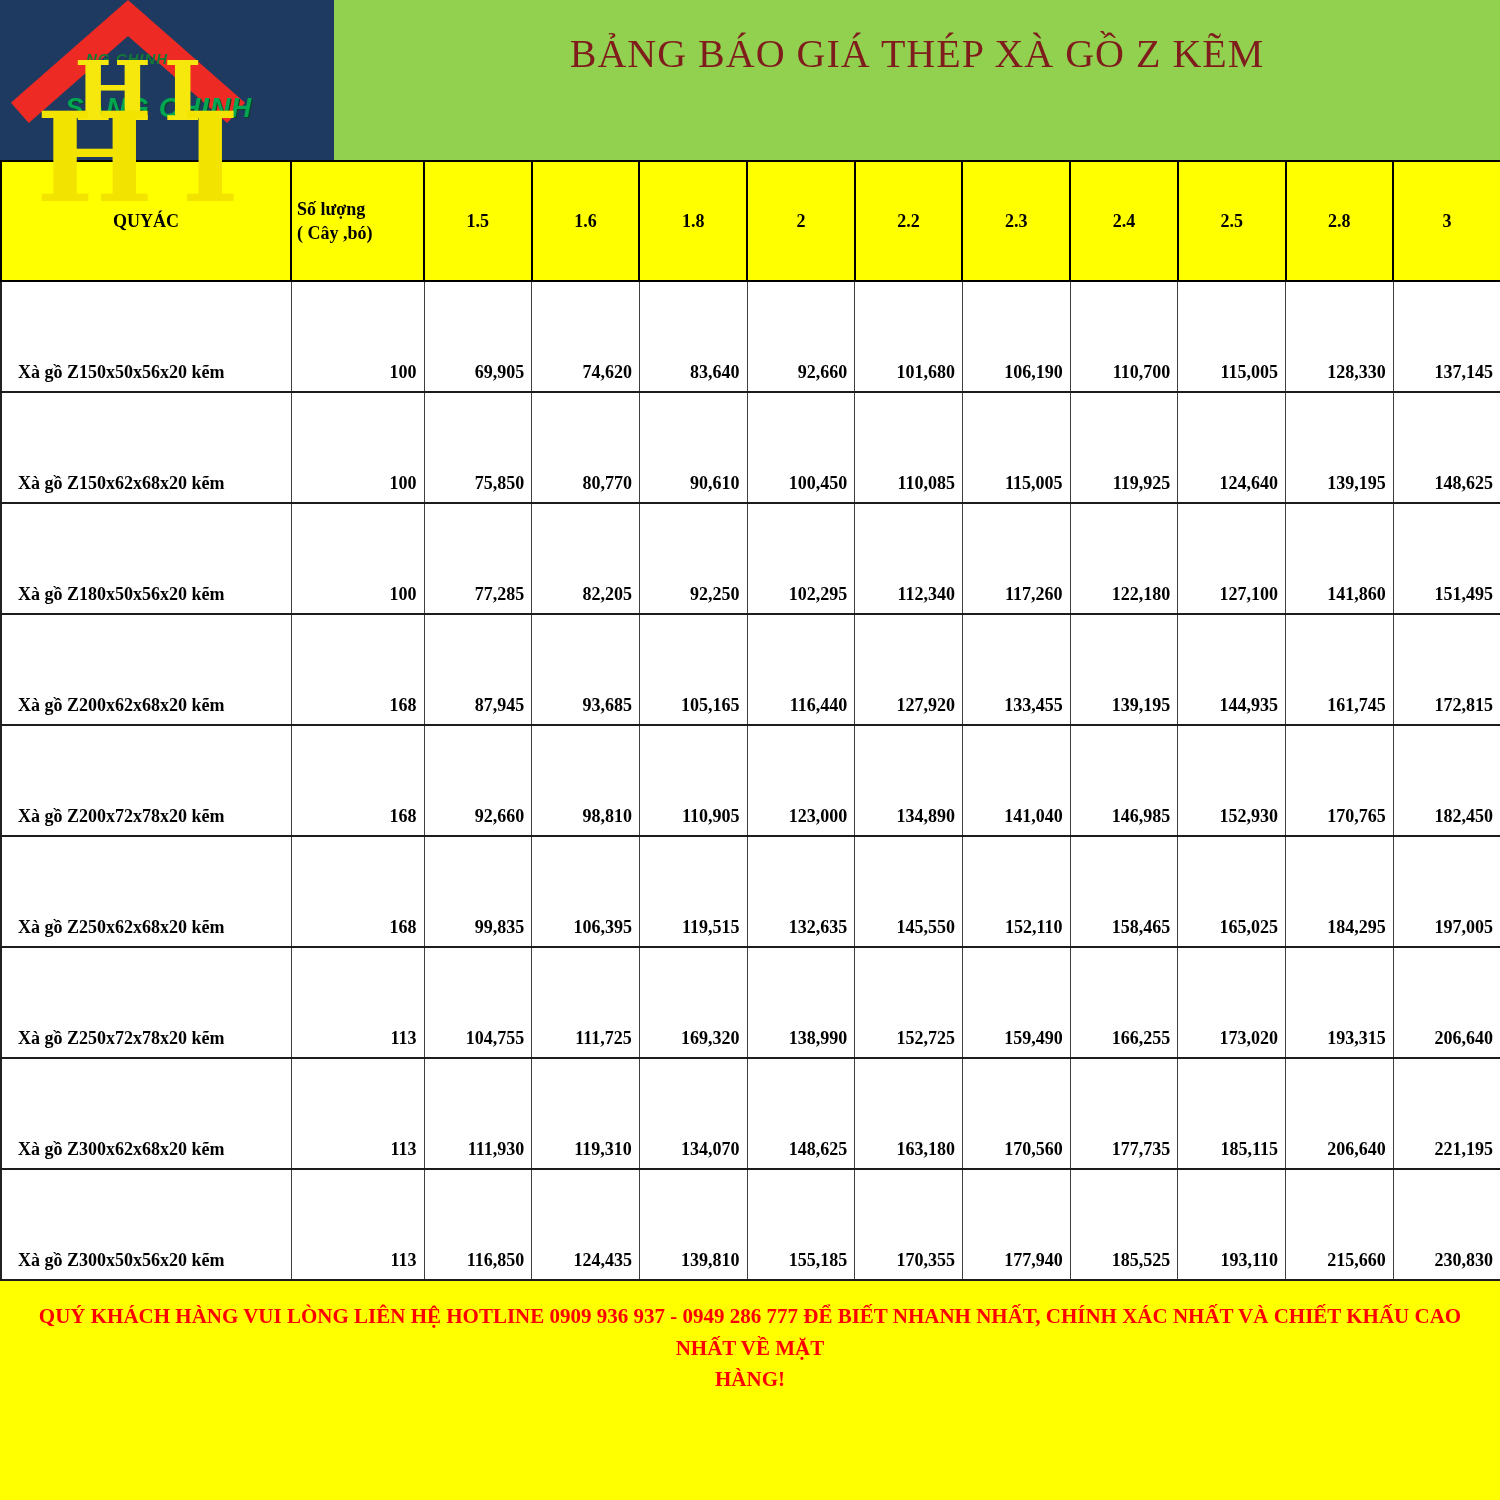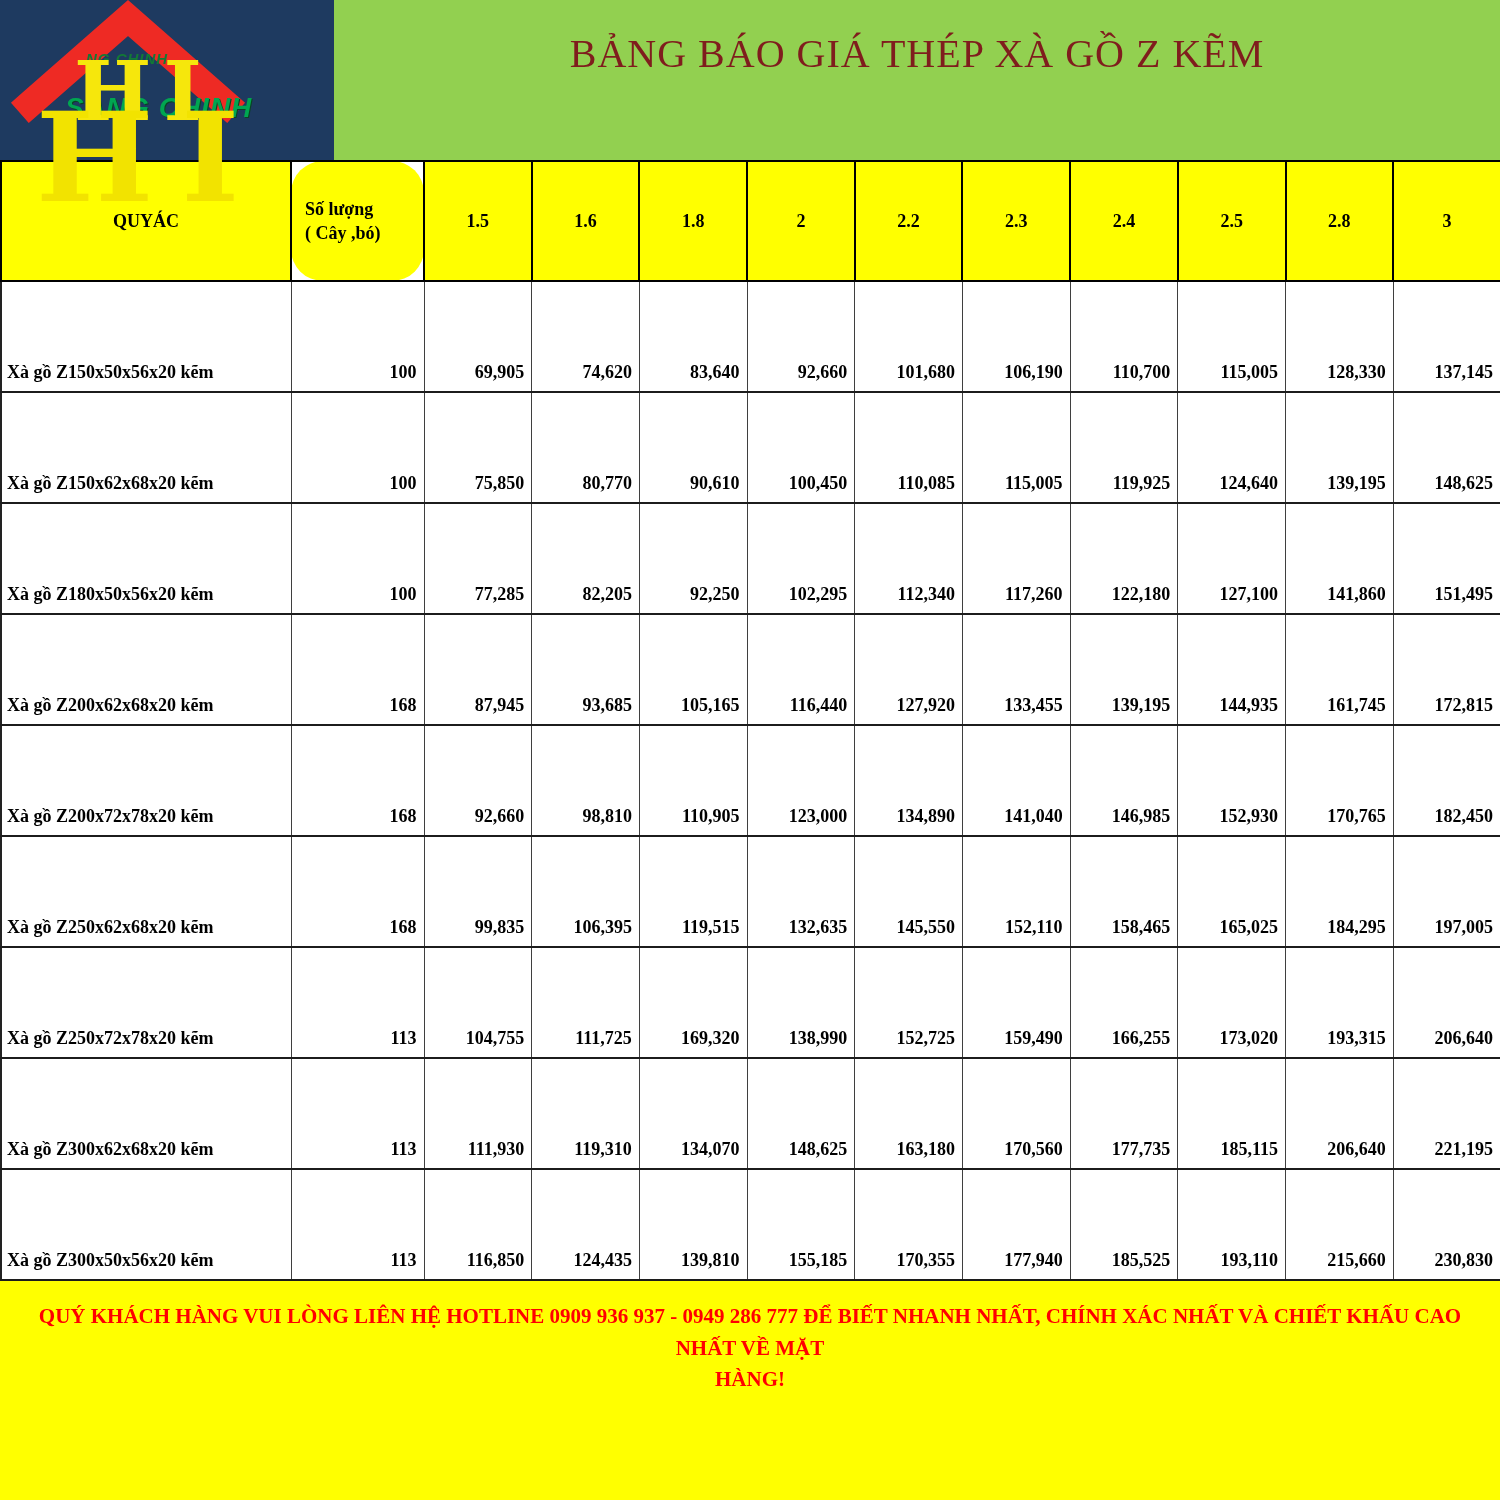--- a/index.html
+++ b/index.html
@@ -42,29 +42,29 @@
   }
   thead tr{height:120px;}
   tbody tr{height:111px;}
   th{
     background:#ffff00;border:2px solid #000;
     font-size:18px;font-weight:bold;color:#000;vertical-align:middle;
   }
   .th-quy{text-align:center;}
   .quy-part{position:relative;z-index:2;}
   .quy-part-right{}
-  .th-soluong{text-align:left;padding-left:13px;border-radius:32px;}
+  .th-soluong{text-align:left;padding-left:5px;}
   .th-soluong div{line-height:1.35;}
   .th-thick{text-align:center;}
   td{
     background:#fff;border:1px solid #3f3f3f;border-bottom:2px solid #1c1c1c;
     vertical-align:bottom;font-size:18px;font-weight:bold;color:#000;
     padding:0 7px 8px 0;overflow:hidden;white-space:nowrap;
   }
-  td.td-name{text-align:left;padding-left:5px;}
+  td.td-name{text-align:left;padding-left:16px;}
   td.td-qty,td.td-price{text-align:right;}
   
   .footer{
     flex:1;background:#ffff00;color:#ff0000;font-weight:bold;
     font-size:21px;text-align:center;padding:20px 8px 0 8px;line-height:1.5;
   }
 </style>
 </head>
 <body>
 

